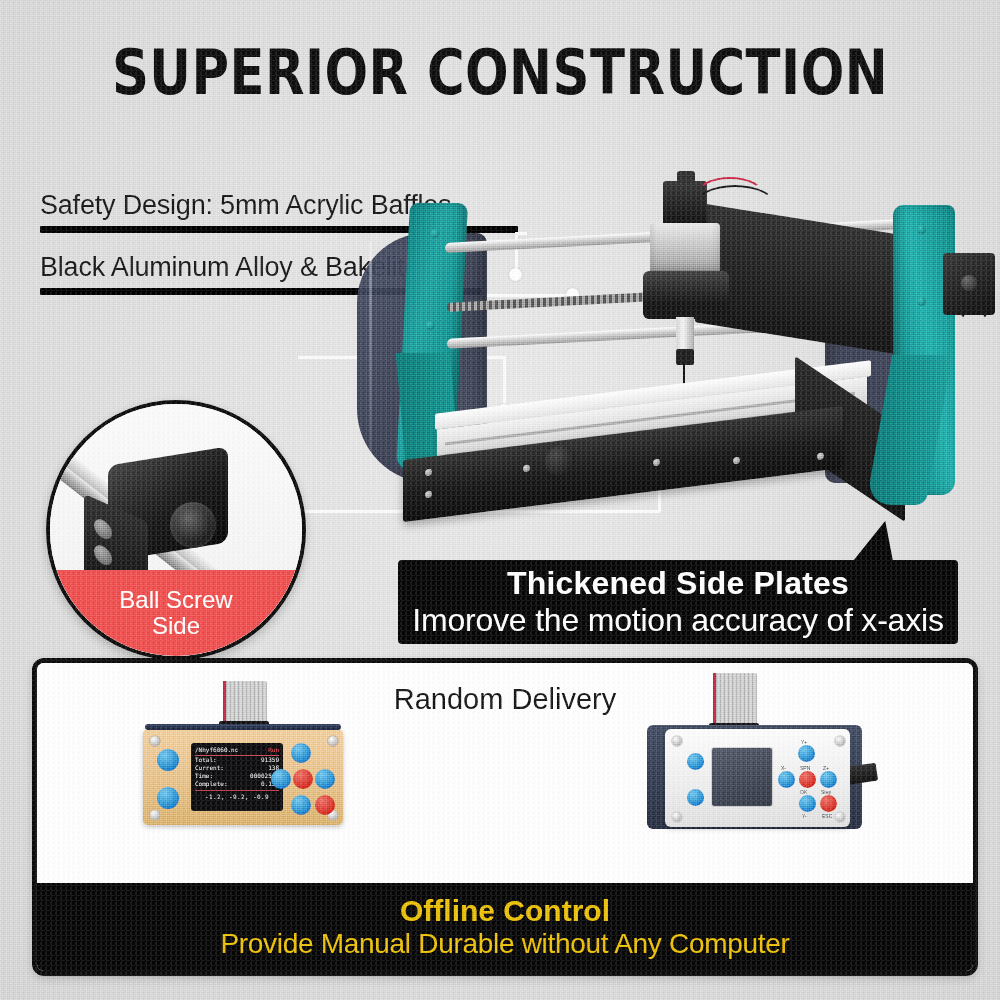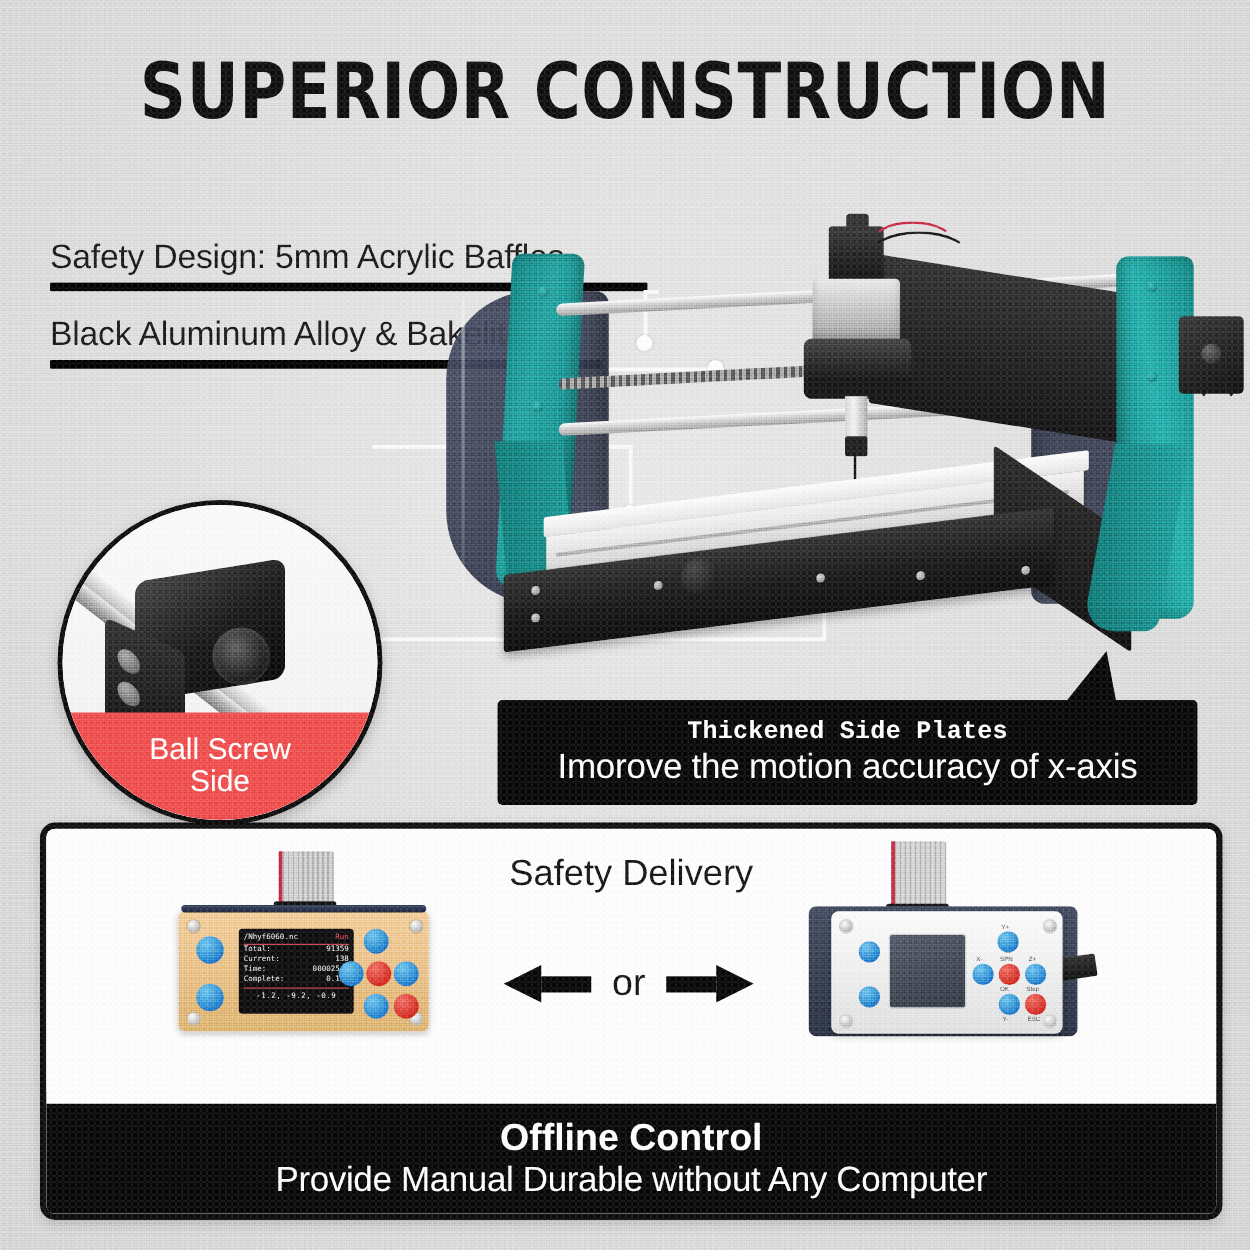--- a/index.html
+++ b/index.html
@@ -220,39 +220,39 @@
     color:#fff;font-size:24px;line-height:1.08;text-align:center;
   }
 
   
   #sideplates{
     position:absolute;left:398px;top:560px;width:560px;height:84px;
     background:#050505;border-radius:4px;
     display:flex;flex-direction:column;align-items:center;justify-content:center;
     color:#fff;text-align:center;
   }
-  #sideplates .t1{font-size:20px;font-weight:bold;letter-spacing:.2px;line-height:1.12;font-family:Liberation Mono, monospace;}
-  #sideplates .t2{font-size:28px;letter-spacing:-.2px;line-height:1.15;}
+  #sideplates .t1{font-size:32px;font-weight:bold;letter-spacing:.2px;line-height:1.12;}
+  #sideplates .t2{font-size:32px;letter-spacing:-.2px;line-height:1.15;}
   #sp-point{
     position:absolute;left:855px;top:520px;width:0;height:0;
     border-left:24px solid transparent;border-right:24px solid transparent;
     border-bottom:52px solid #050505;transform:rotate(14deg);
   }
 
   
   #panel{
     position:absolute;left:32px;top:658px;width:936px;height:308px;
     border:5px solid #0a0a0a;border-radius:12px;background:#fff;overflow:hidden;
     box-shadow:0 3px 9px rgba(0,0,0,.2);
   }
   #panel-top{position:relative;height:210px;background:#fff;}
   #panel-band{
     position:absolute;left:0;bottom:0;width:100%;height:88px;background:#050505;
     display:flex;flex-direction:column;align-items:center;justify-content:center;
-    color:#ffffff;text-align:center;
+    color:#eab308;text-align:center;
   }
   #panel-band .b1{font-size:30px;font-weight:bold;line-height:1.12;}
   #panel-band .b2{font-size:28px;line-height:1.15;letter-spacing:-.3px;}
 
   #random{
     position:absolute;left:0;top:20px;width:100%;text-align:center;
     font-size:29px;color:#111;
   }
 
   
@@ -427,21 +427,21 @@
 
   <div id="sp-point"></div>
   <div id="sideplates">
     <div class="t1">Thickened Side Plates</div>
     <div class="t2">Imorove the motion accuracy of x-axis</div>
   </div>
 
   <div id="panel">
     <div id="panel-top">
 
-      <div id="random">Safety Delivery</div>
+      <div id="random">Random Delivery</div>
 
       <div id="ctrlA">
         <div class="ribbon" style="left:80px;top:-26px;">
           <div class="red"></div>
         </div>
         <div class="ribbon-conn" style="left:76px;top:14px;"></div>
 
         <div class="faceA">
           <div class="edge"></div>
 
@@ -479,31 +479,20 @@
 
           <div class="btn blue" style="left:148px;top:14px;width:20px;height:20px;"></div>
           <div class="btn blue" style="left:128px;top:40px;width:20px;height:20px;"></div>
           <div class="btn red" style="left:150px;top:40px;width:20px;height:20px;"></div>
           <div class="btn blue" style="left:172px;top:40px;width:20px;height:20px;"></div>
           <div class="btn blue" style="left:148px;top:66px;width:20px;height:20px;"></div>
           <div class="btn red" style="left:172px;top:66px;width:20px;height:20px;"></div>
         </div>
       </div>
 
-      <div id="orwrap">
-        <div class="arrow left">
-          <div class="shaft"></div>
-            <div class="head"></div>
-        </div>
-        <div id="ortxt">or</div>
-        <div class="arrow right">
-          <div class="shaft"></div>
-            <div class="head"></div>
-        </div>
-      </div>
 
       <div id="ctrlB">
         <div class="ribbon" style="left:66px;top:-30px;height:56px;">
           <div class="red"></div>
         </div>
         <div class="ribbon-conn" style="left:62px;top:20px;"></div>
 
         <div class="plateB"></div>
         <div class="connB"></div>
 

